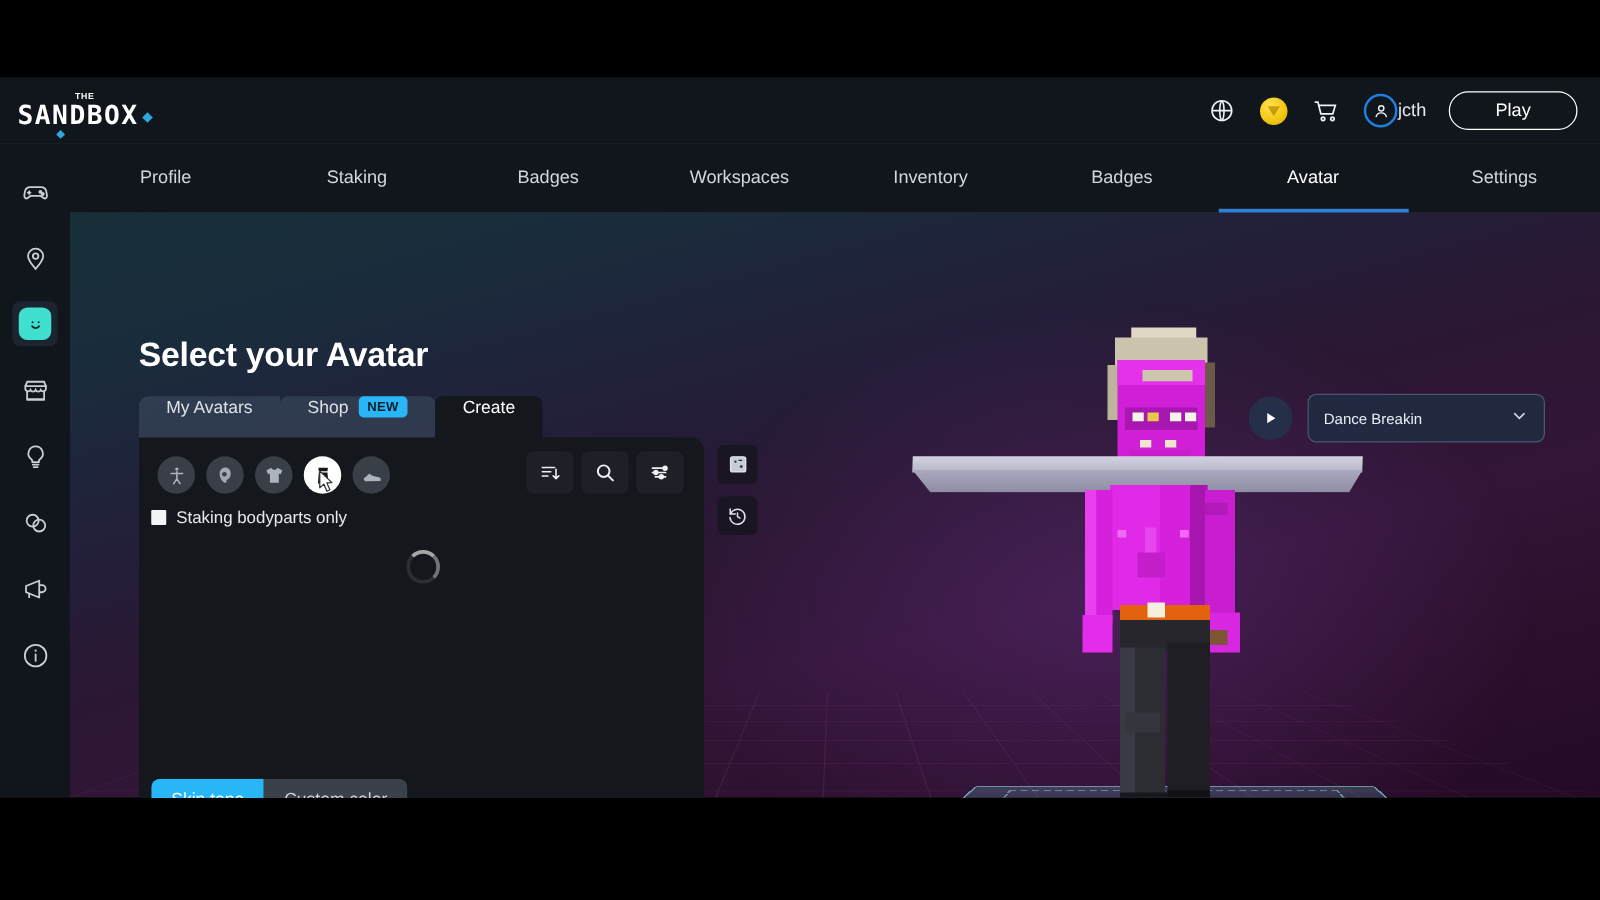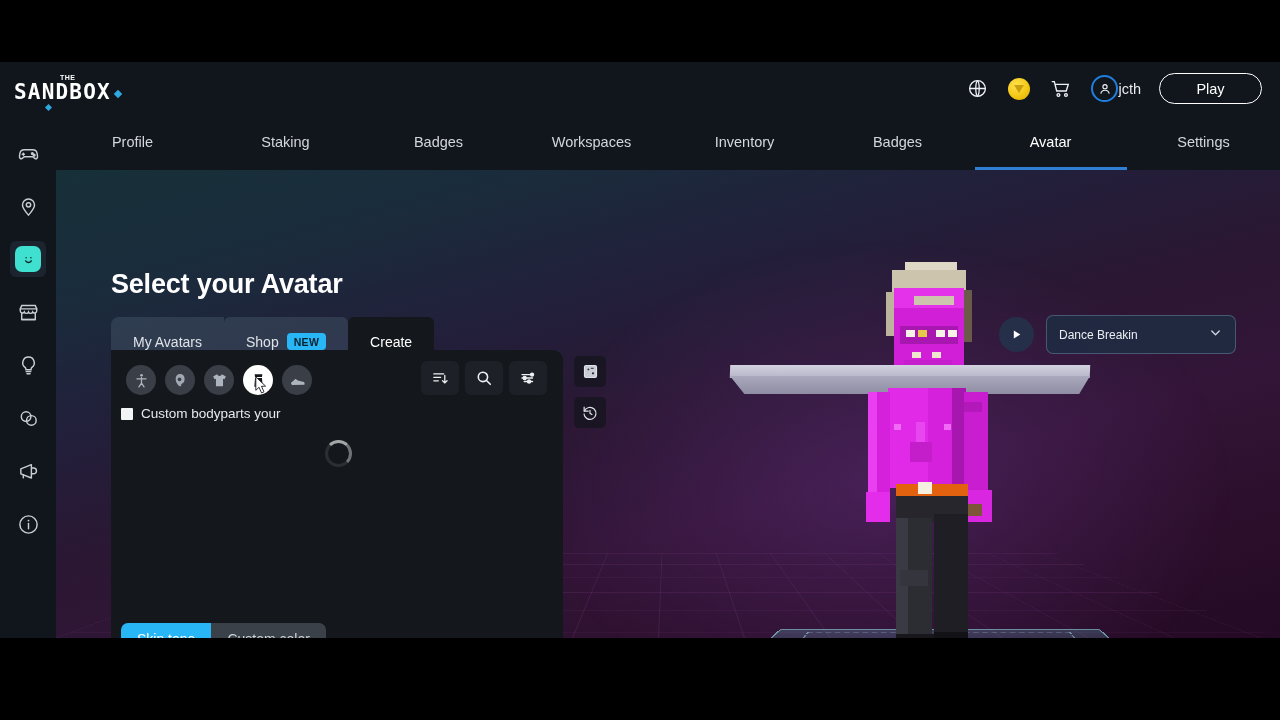--- a/index.html
+++ b/index.html
@@ -189,21 +189,21 @@
     z-index: 10;
   }
 
   
   #panel-tabs {
     position: absolute; left: 111px; top: 255px;
     height: 33px; display: flex; align-items: stretch;
     z-index: 12;
   }
   .ptab {
-    display: flex; align-items: flex-end; justify-content: center;
+    display: flex; align-items: flex-start; justify-content: center;
     gap: 8px; padding: 0 22px;
     font-size: 14px; color: #dfe3e8;
     background: rgba(62,78,96,.55);
     cursor: pointer;
     border-radius: 6px 6px 0 0;
   }
   .ptab:first-child { border-radius: 8px 0 0 0; }
   .ptab.active {
     background: #14171b; color: #fff;
     border-radius: 6px 6px 0 0;
@@ -688,21 +688,21 @@
             <circle cx="17.4" cy="7.4" r="2" fill="currentColor"></circle>
             <circle cx="7.6" cy="12" r="2" fill="currentColor"></circle>
             <circle cx="13.4" cy="16.6" r="2" fill="currentColor"></circle>
           </svg>
         </div>
       </div>
     </div>
 
     <div id="custom-only">
       <span class="cb"></span>
-      <span class="lbl">Custom bodyparts your</span>
+      <span class="lbl">Staking bodyparts only</span>
     </div>
 
     <div id="spinner"></div>
 
     <div id="color-mode">
       <div class="cmode active">Skin tone</div>
       <div class="cmode">Custom color</div>
     </div>
 
   </div>

